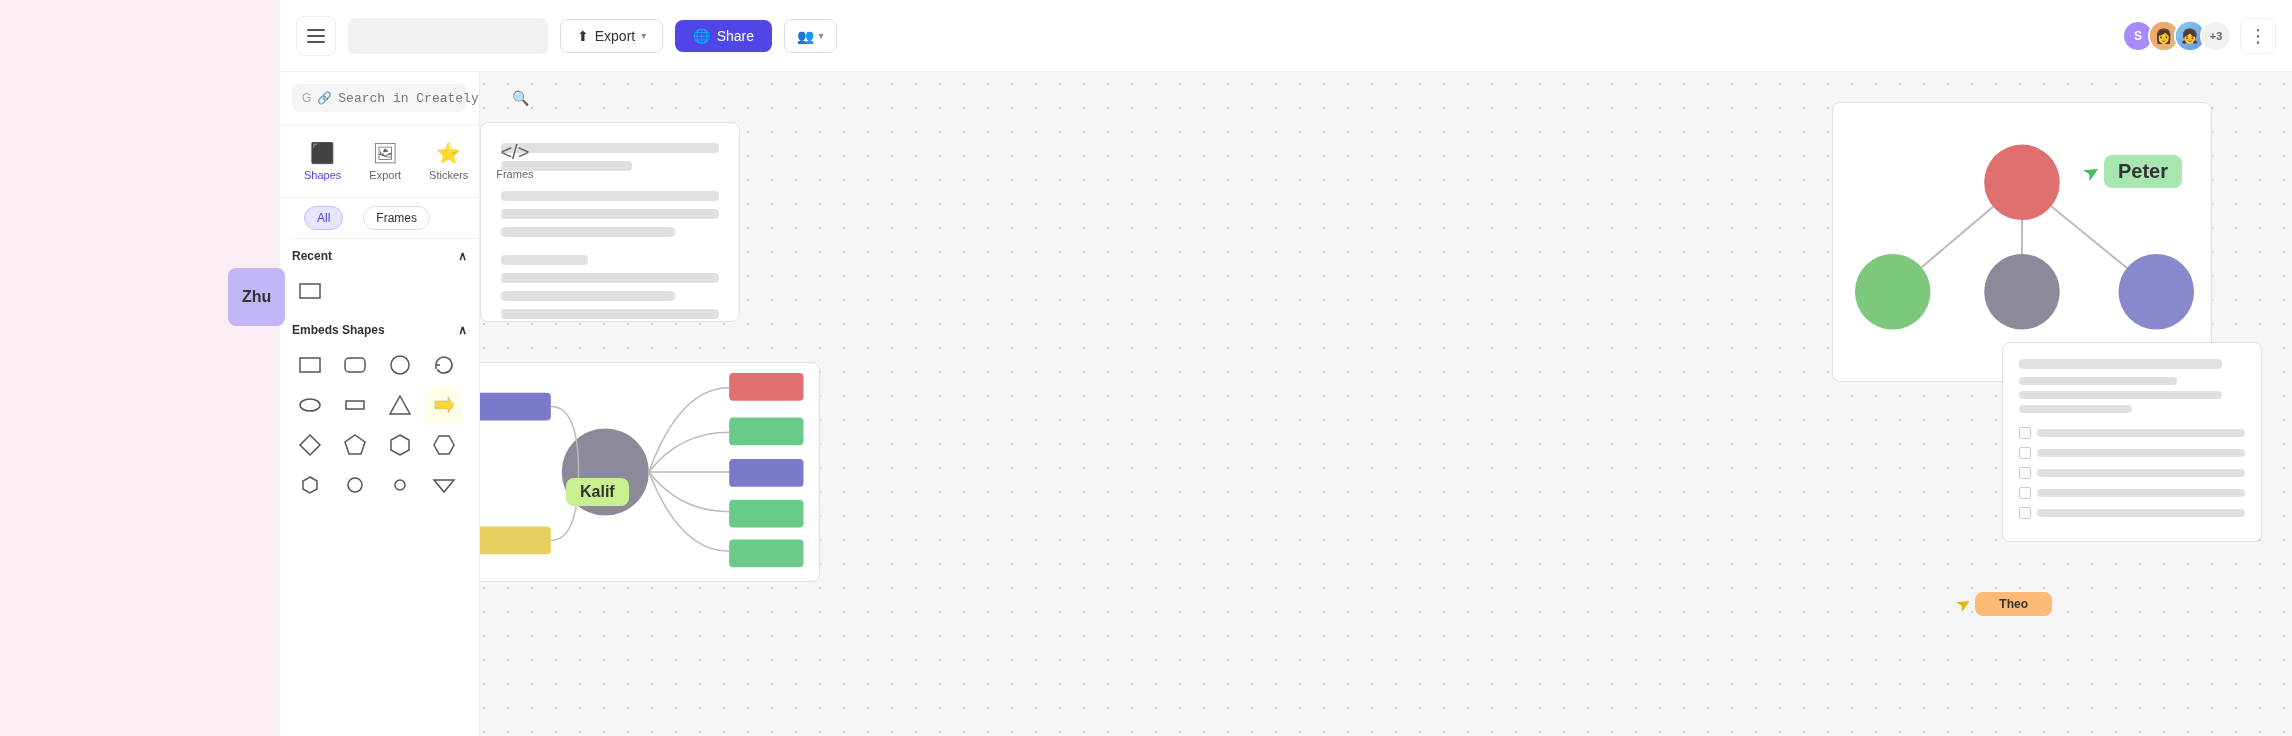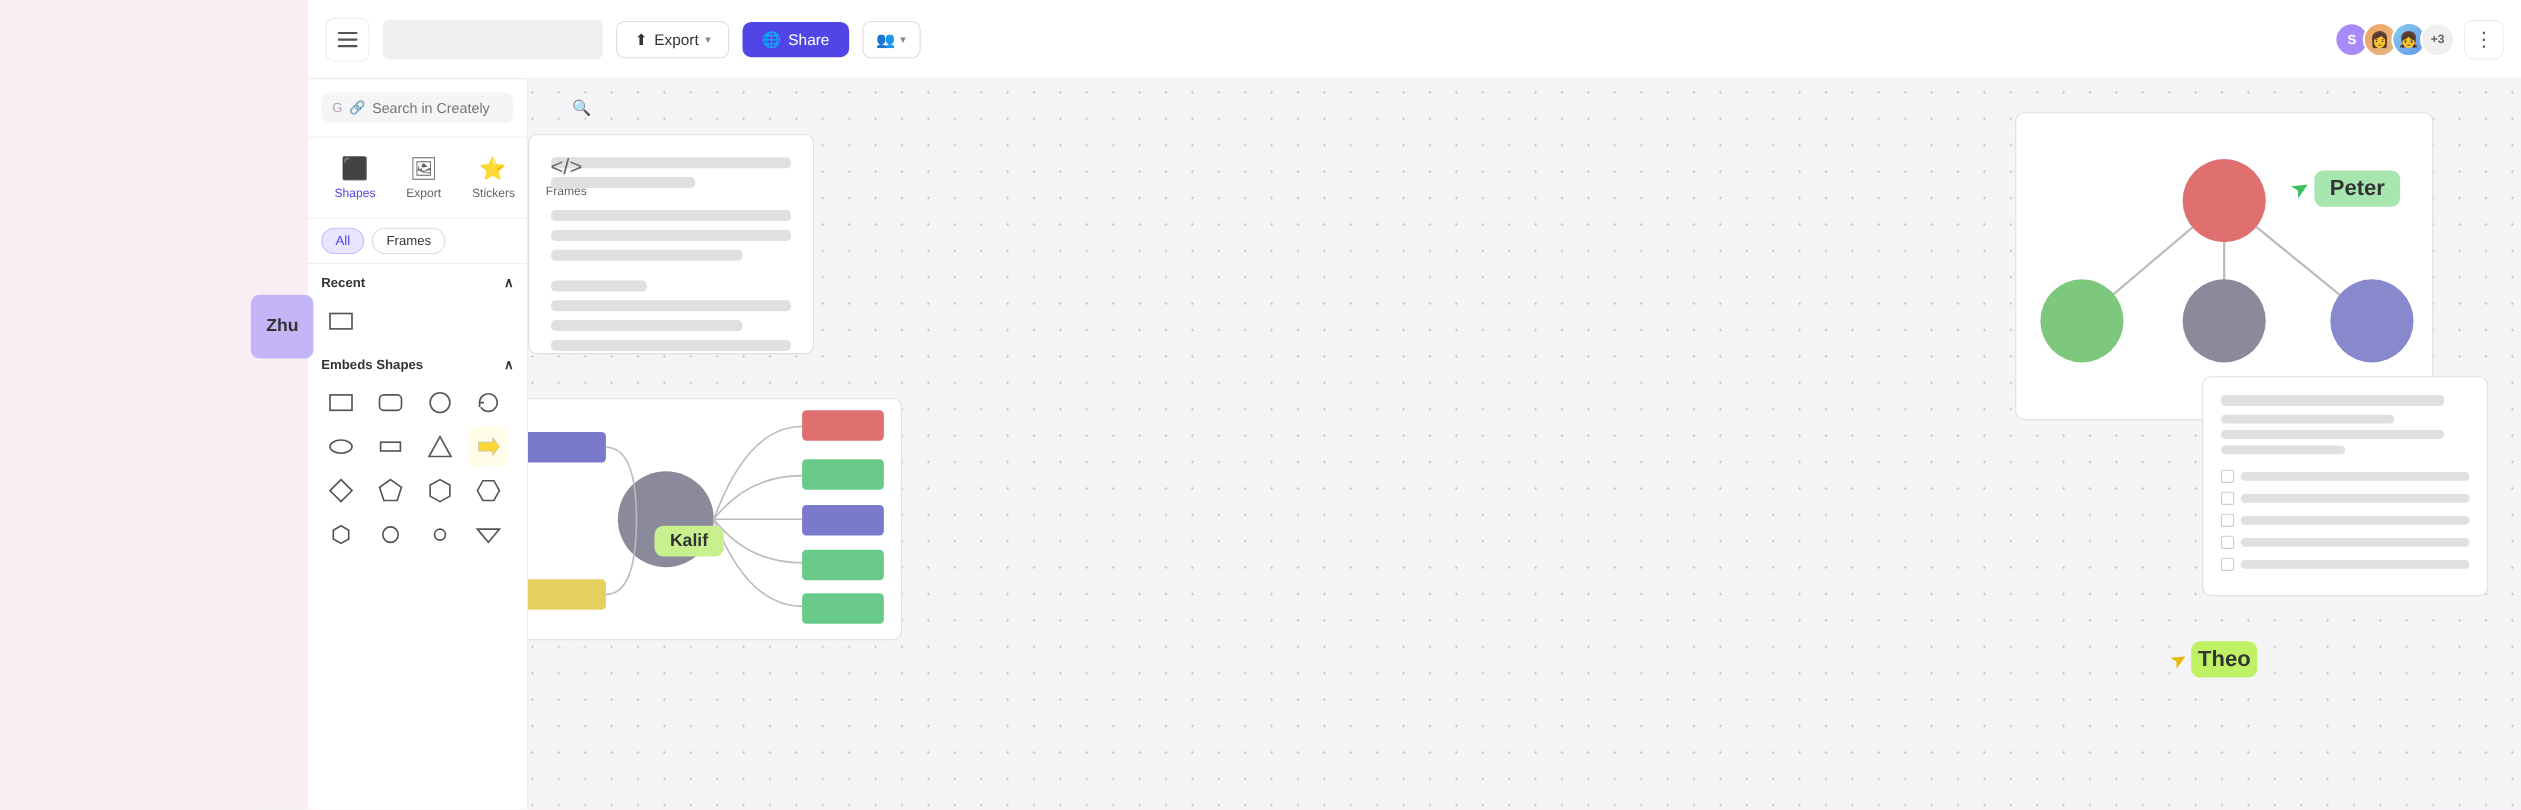--- a/index.html
+++ b/index.html
@@ -172,20 +172,21 @@
       padding: 6px 10px;
     }
 
     .search-box input {
       border: none;
       background: transparent;
       font-size: 13px;
       color: #666;
       outline: none;
       flex: 1;
+      font-family: Liberation Mono, monospace;
     }
 
     .sidebar-tabs {
       display: flex;
       padding: 8px 12px;
       gap: 4px;
       border-bottom: 1px solid #f0f0f0;
     }
 
     .sidebar-tab {
@@ -204,23 +205,24 @@
     .sidebar-tab.active {
       color: #4f46e5;
     }
 
     .sidebar-tab .tab-icon {
       font-size: 20px;
     }
 
     .filter-row {
       display: flex;
-      gap: 7px;
+      gap: 20px;
       padding: 8px 12px;
       border-bottom: 1px solid #f0f0f0;
+      margin-left: 12px;
     }
 
     .filter-btn {
       padding: 4px 12px;
       border-radius: 20px;
       font-size: 12px;
       cursor: pointer;
       border: 1px solid transparent;
     }
 
@@ -721,30 +723,30 @@
   </div>
 </div>
 
 <div class="cursor-label peter-cursor" style="position:absolute; top:155px; right:110px; z-index:300; display:flex; align-items:center; gap:4px;">
   <span style="color:#3dbf5e; font-size:20px; transform:rotate(-30deg); display:inline-block;">➤</span>
   <div style="background:#a8e6b0; padding:5px 14px; border-radius:8px; font-size:20px; font-weight:700; color:#333;">
     <span>Peter</span>
   </div>
 </div>
 
-<div class="cursor-label kalif-cursor" style="position:absolute; bottom:230px; left:595px; z-index:300; display:flex; align-items:center; gap:4px;">
+<div class="cursor-label kalif-cursor" style="position:absolute; bottom:230px; left:566px; z-index:300; display:flex; align-items:center; gap:4px;">
   <div style="background:#c8f08f; padding:5px 14px; border-radius:8px; font-size:16px; font-weight:700; color:#333;">
     <span>Kalif</span>
   </div>
 </div>
 
 <div class="cursor-label zhu-cursor" style="position:absolute; top:268px; left:228px; z-index:300; display:flex; align-items:center; gap:4px;">
   <div style="background:#c4b5f7; padding:20px 14px; border-radius:8px; font-size:16px; font-weight:700; color:#333;">
     <span>Zhu</span>
   </div>
 </div>
 
 <div class="cursor-label theo-cursor" style="position:absolute; bottom:120px; right:240px; z-index:300; display:flex; align-items:center; gap:4px;">
   <span style="color:#e6b800; font-size:18px; transform:rotate(-30deg); display:inline-block;">➤</span>
-  <div style="background:#bef264; padding:5px 6px; border-radius:8px; font-size:20px; font-weight:700; color:#333;">
+  <div style="background:#fdba74; padding:5px 24px; border-radius:8px; font-size:12px; font-weight:700; color:#333;">
     <span>Theo</span>
   </div>
 </div>
 
 </body></html>

